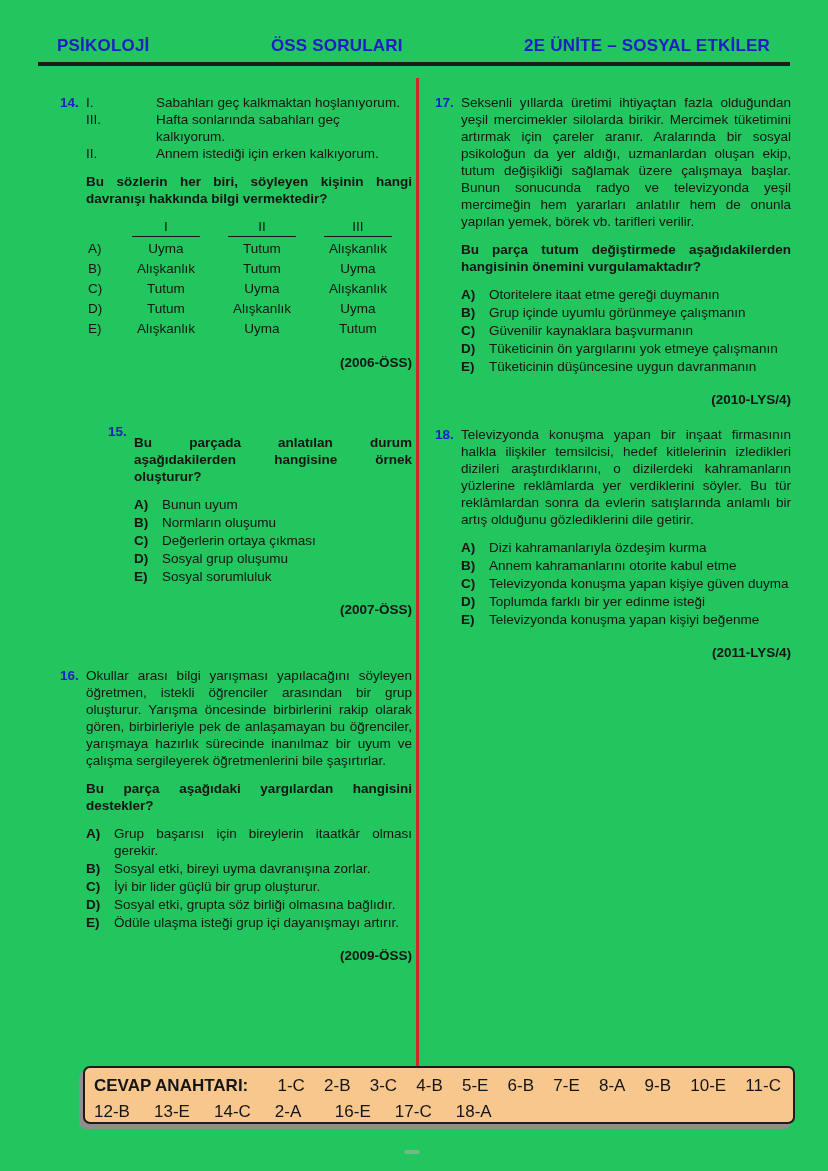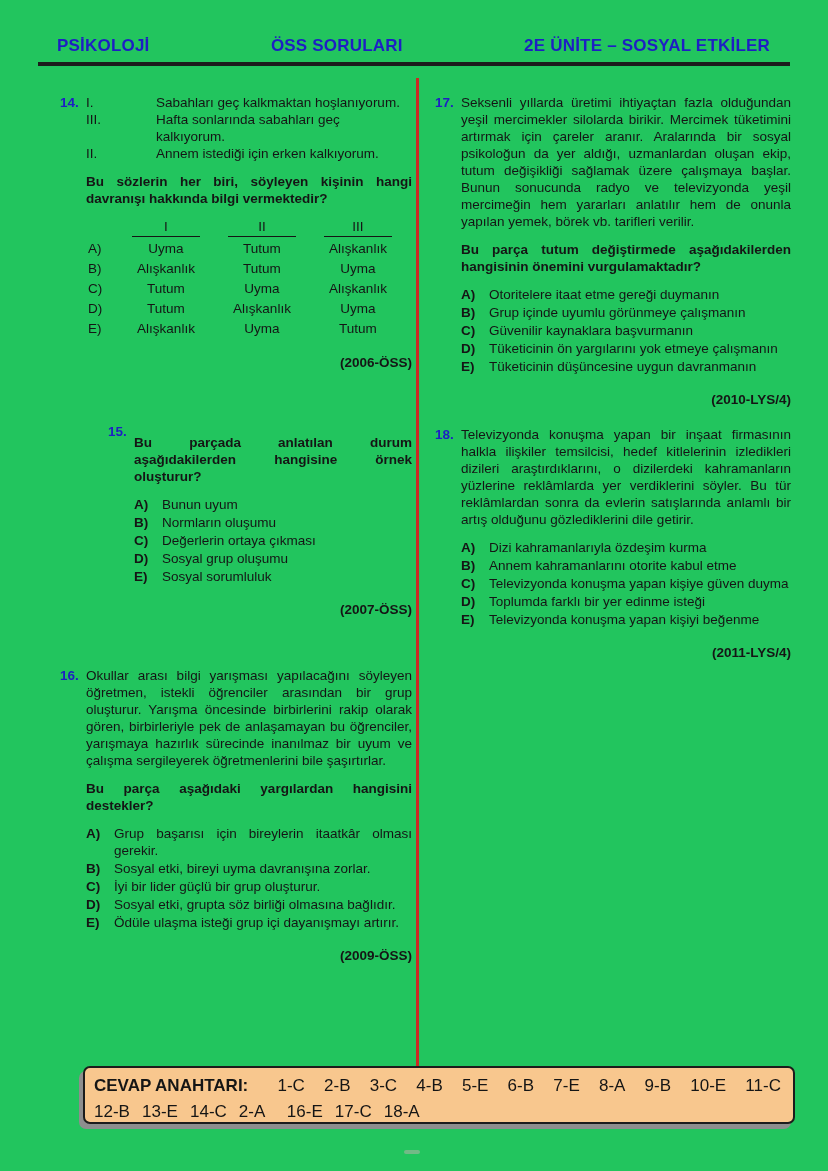--- a/index.html
+++ b/index.html
@@ -47,21 +47,21 @@
   .rn-h { display:inline-block; width:68px; text-align:center; border-bottom:1.5px solid #151515; padding-bottom:1px; }
   
   .akey {
     position:absolute; top:1066px; left:83px; width:712px; height:58px;
     background:#f8c78e; border:2.5px solid #1c1c1c; border-radius:7px;
     box-shadow:-4px 5px 0 #8e8e8e;
     padding:5px 12px 5px 9px; font-size:17px; line-height:1.5;
   }
   .ak-row1 { display:flex; justify-content:space-between; align-items:baseline; white-space:nowrap; }
   .ak-title { font-weight:bold; margin-right:10px; }
-  .ak-row2 { display:flex; gap:12px; white-space:nowrap; }
+  .ak-row2 { display:flex; gap:24px; white-space:nowrap; }
   .ak-row2 .ak-entry { min-width:36px; }
   .footer-mark { position:absolute; top:1150px; left:404px; width:16px; height:4px; background:#b5b0a8; opacity:.55; border-radius:2px; }
 </style>
 </head>
 <body>
 
 <div class="page">
 
   <div class="hdr">
     <span>PSİKOLOJİ</span>

